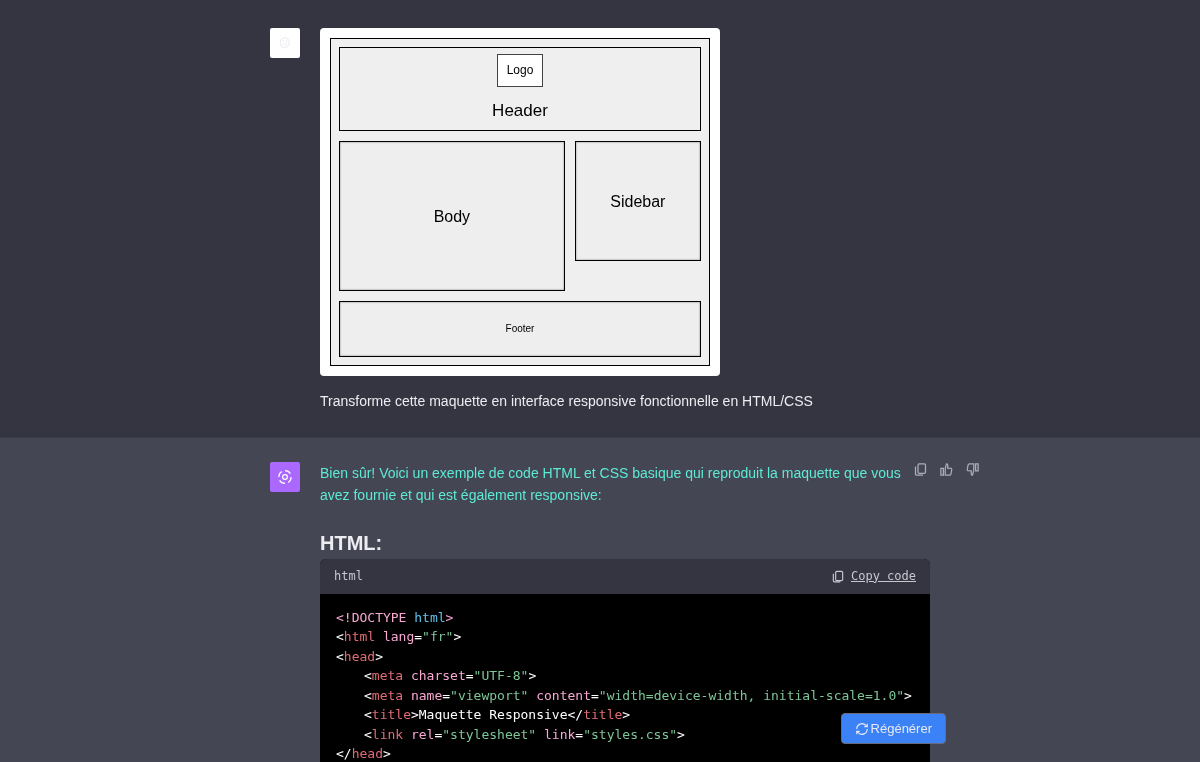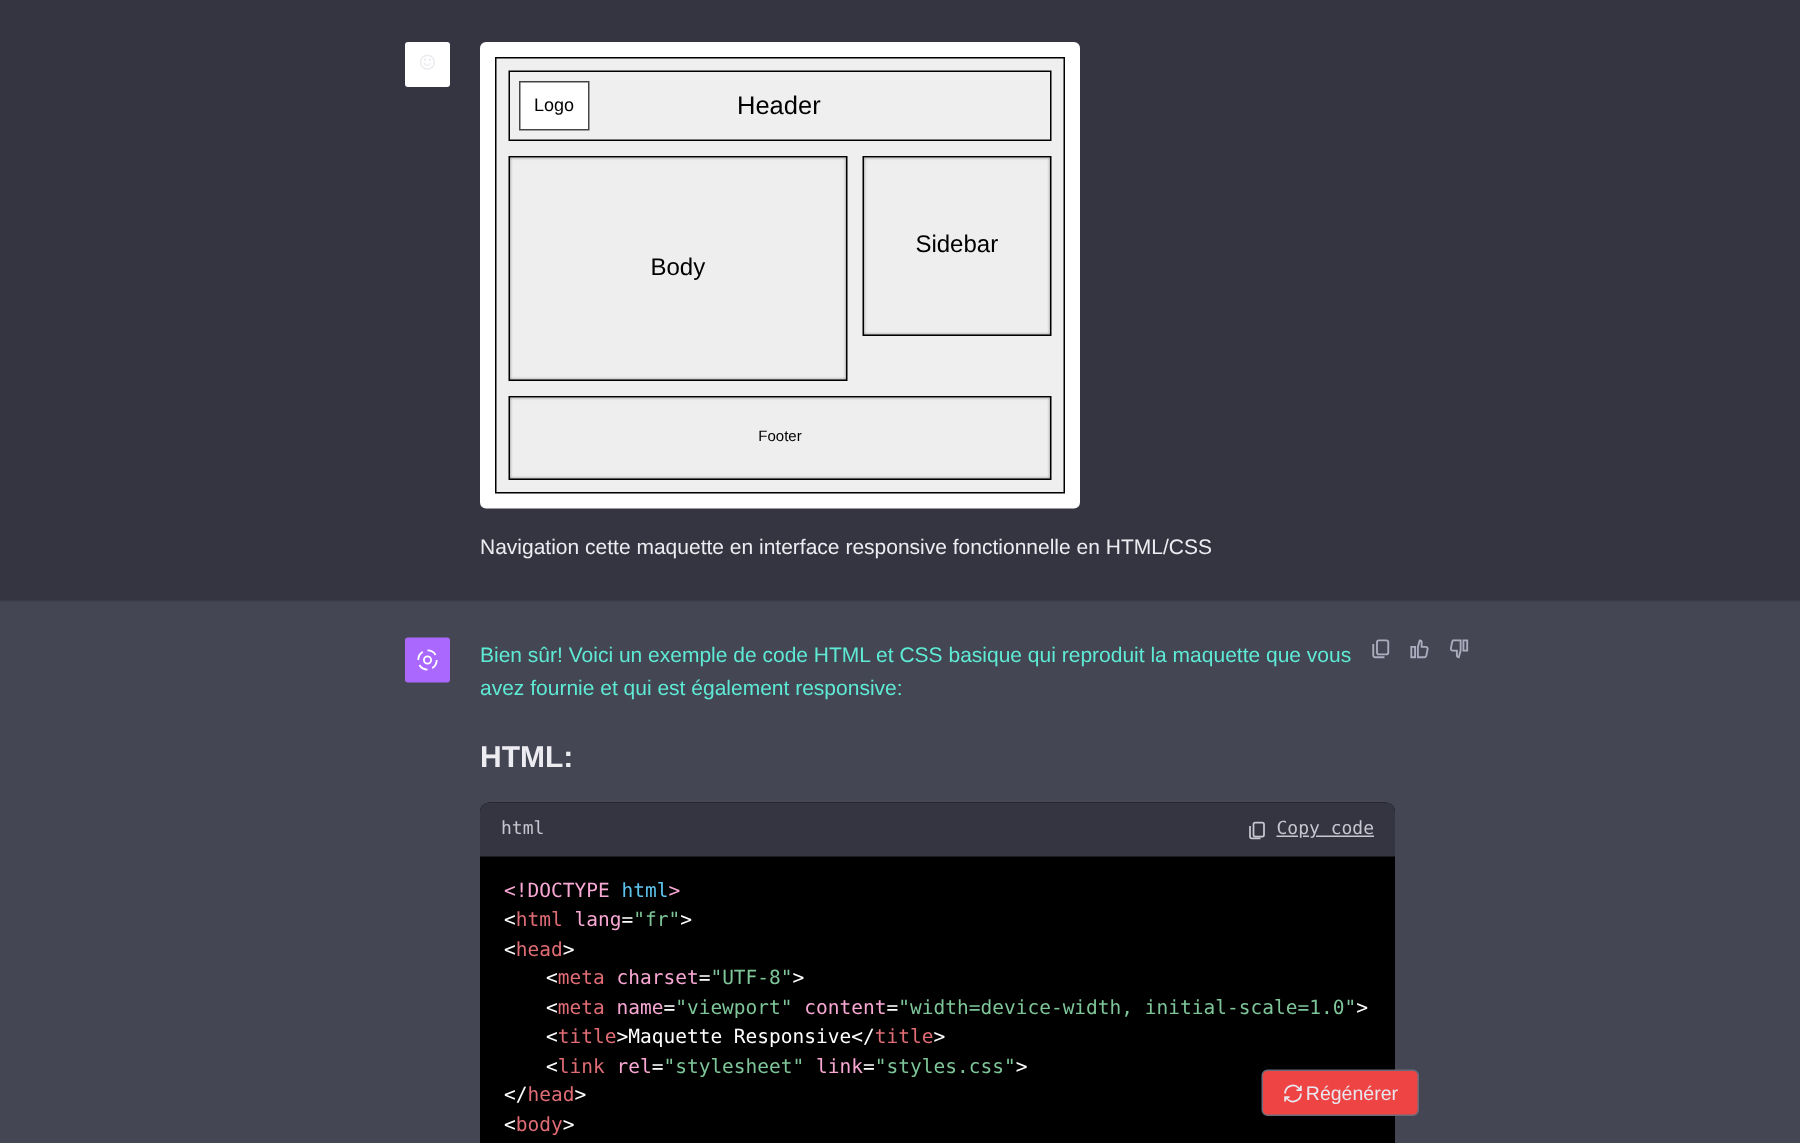--- a/index.html
+++ b/index.html
@@ -79,20 +79,21 @@
     color: #000;
   }
   .wire-hdr {
     display: flex;
     align-items: center;
     gap: 10px;
     border: 1.2px solid #000;
     background: #efefef;
     padding: 6px;
     margin-bottom: 10px;
+    flex-direction: column;
   }
   .wire-logo {
     border: 1px solid #444;
     background: #fff;
     font-size: 12px;
     padding: 6px 9px;
   }
   .wire-header-label {
     font-size: 17px;
     font-weight: 400;
@@ -155,21 +156,20 @@
     font-size: 14px;
     color: #5eead4;
     margin-bottom: 20px;
     -webkit-font-smoothing: antialiased;
   }
 
   .section-heading {
     font-size: 20px;
     font-weight: 700;
     color: #ececf1;
-    margin-bottom: 14px;
   }
 
   
   .code-block {
     border-radius: 6px;
     overflow: hidden;
     background: #000000;
     font-family: ui-monospace, "SF Mono", Menlo, Monaco, Consolas, monospace;
     font-size: 13px;
   }
@@ -218,21 +218,21 @@
     color: #acacbe;
   }
   .msg-actions .act { cursor: pointer; width: 16px; height: 16px; display:flex; align-items:center; justify-content:center;}
   .msg-actions svg { width: 15px; height: 15px; }
 
   
   .regen-btn {
     position: absolute;
     right: 254px;
     bottom: 18px;
-    background: #ef4444;
+    background: #3b82f6;
     border: 1px solid #6b6c7b;
     color: #e8e8f0;
     padding: 7px 13px;
     border-radius: 4px;
     font-size: 13px;
     display: flex;
     align-items: center;
     gap: 2px;
     cursor: pointer;
     -webkit-font-smoothing: antialiased;
@@ -255,21 +255,21 @@
               <div class="wire-logo">Logo</div>
               <div class="wire-header-label">Header</div>
             </div>
             <div class="wire-main">
               <div class="wire-body">Body</div>
               <div class="wire-sidebar">Sidebar</div>
             </div>
             <div class="wire-footer">Footer</div>
           </div>
         </div>
-        <div class="user-prompt">Navigation cette maquette en interface responsive fonctionnelle en HTML/CSS</div>
+        <div class="user-prompt">Transforme cette maquette en interface responsive fonctionnelle en HTML/CSS</div>
       </div>
     </div>
   </div>
 
   <div class="msg-row assistant-row">
     <div class="msg-inner">
       <div class="avatar assistant">
         <svg viewBox="0 0 24 24" fill="none" stroke="currentColor" stroke-width="1.6">
           <circle cx="12" cy="12" r="3.2"></circle>
           <path d="M12 3.5c3.2 0 5.8 1.6 7.2 4M20.2 12c0 3.2-1.6 5.8-4 7.2M12 20.5c-3.2 0-5.8-1.6-7.2-4M3.8 12c0-3.2 1.6-5.8 4-7.2"></path>

